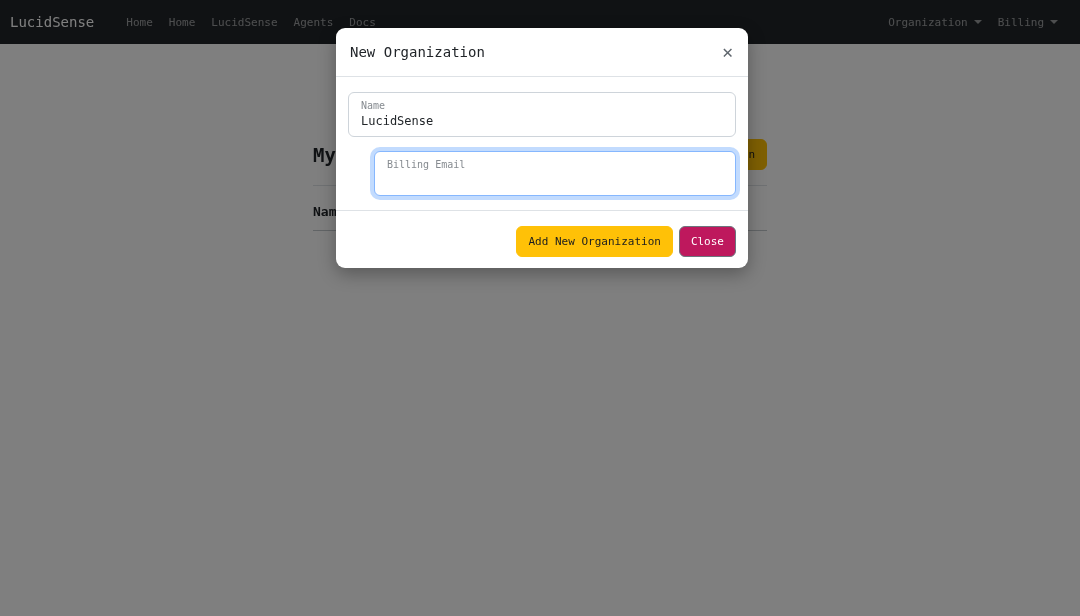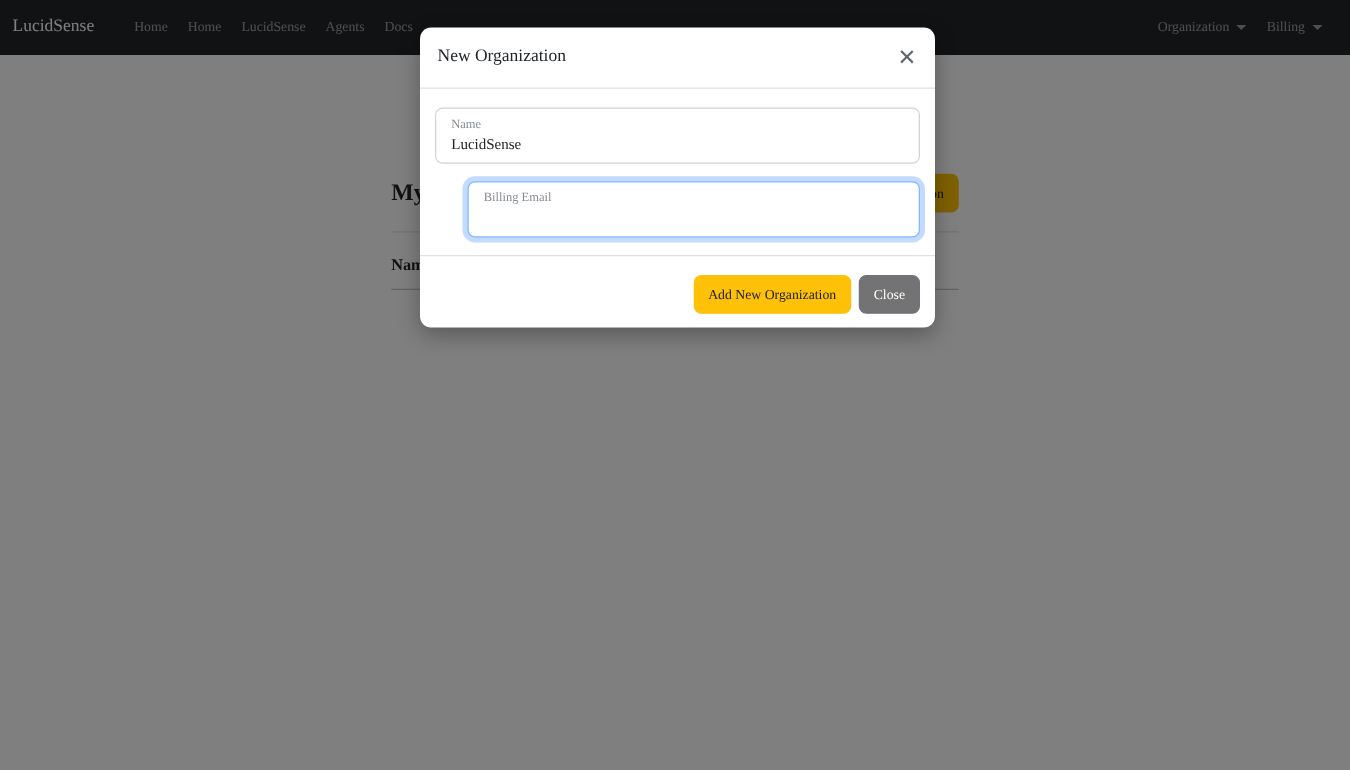--- a/index.html
+++ b/index.html
@@ -1,15 +1,15 @@
 <!DOCTYPE html>
 <html><head>
 <meta charset="utf-8">
 <style>
-  * { box-sizing: border-box; margin: 0; padding: 0; font-family: Liberation Serif, serif; }
+  * { box-sizing: border-box; margin: 0; padding: 0; }
   html, body { width: 1080px; height: 616px; overflow: hidden; }
   body {
     font-family: "DejaVu Sans Mono", "Liberation Mono", monospace;
     background: #ffffff;
     position: relative;
     color: #212529;
   }
 
   
   .navbar {
@@ -79,33 +79,33 @@
     height: 31px;
     padding: 0 11px;
     font-family: inherit;
     font-size: 11px;
     border-radius: 6px;
     border: 1px solid transparent;
     cursor: pointer;
     white-space: nowrap;
   }
   .btn-warning { background: #ffc107; border-color: #ffc107; color: #1a1d20; }
-  .btn-secondary { background: #737373; border-color: #6c757d; color: #ffffff; }
+  .btn-secondary { background: #be185d; border-color: #6c757d; color: #ffffff; }
 
   
   .backdrop {
     position: absolute;
     inset: 0;
     background: rgba(0,0,0,0.5);
     z-index: 10;
   }
   .modal {
     position: absolute;
     left: 336px;
-    top: 22px;
+    top: 28px;
     width: 412px;
     background: #ffffff;
     border-radius: 9px;
     box-shadow: 0 6px 18px rgba(0,0,0,0.3);
     z-index: 20;
   }
   .modal-header {
     display: flex;
     justify-content: space-between;
     align-items: center;

